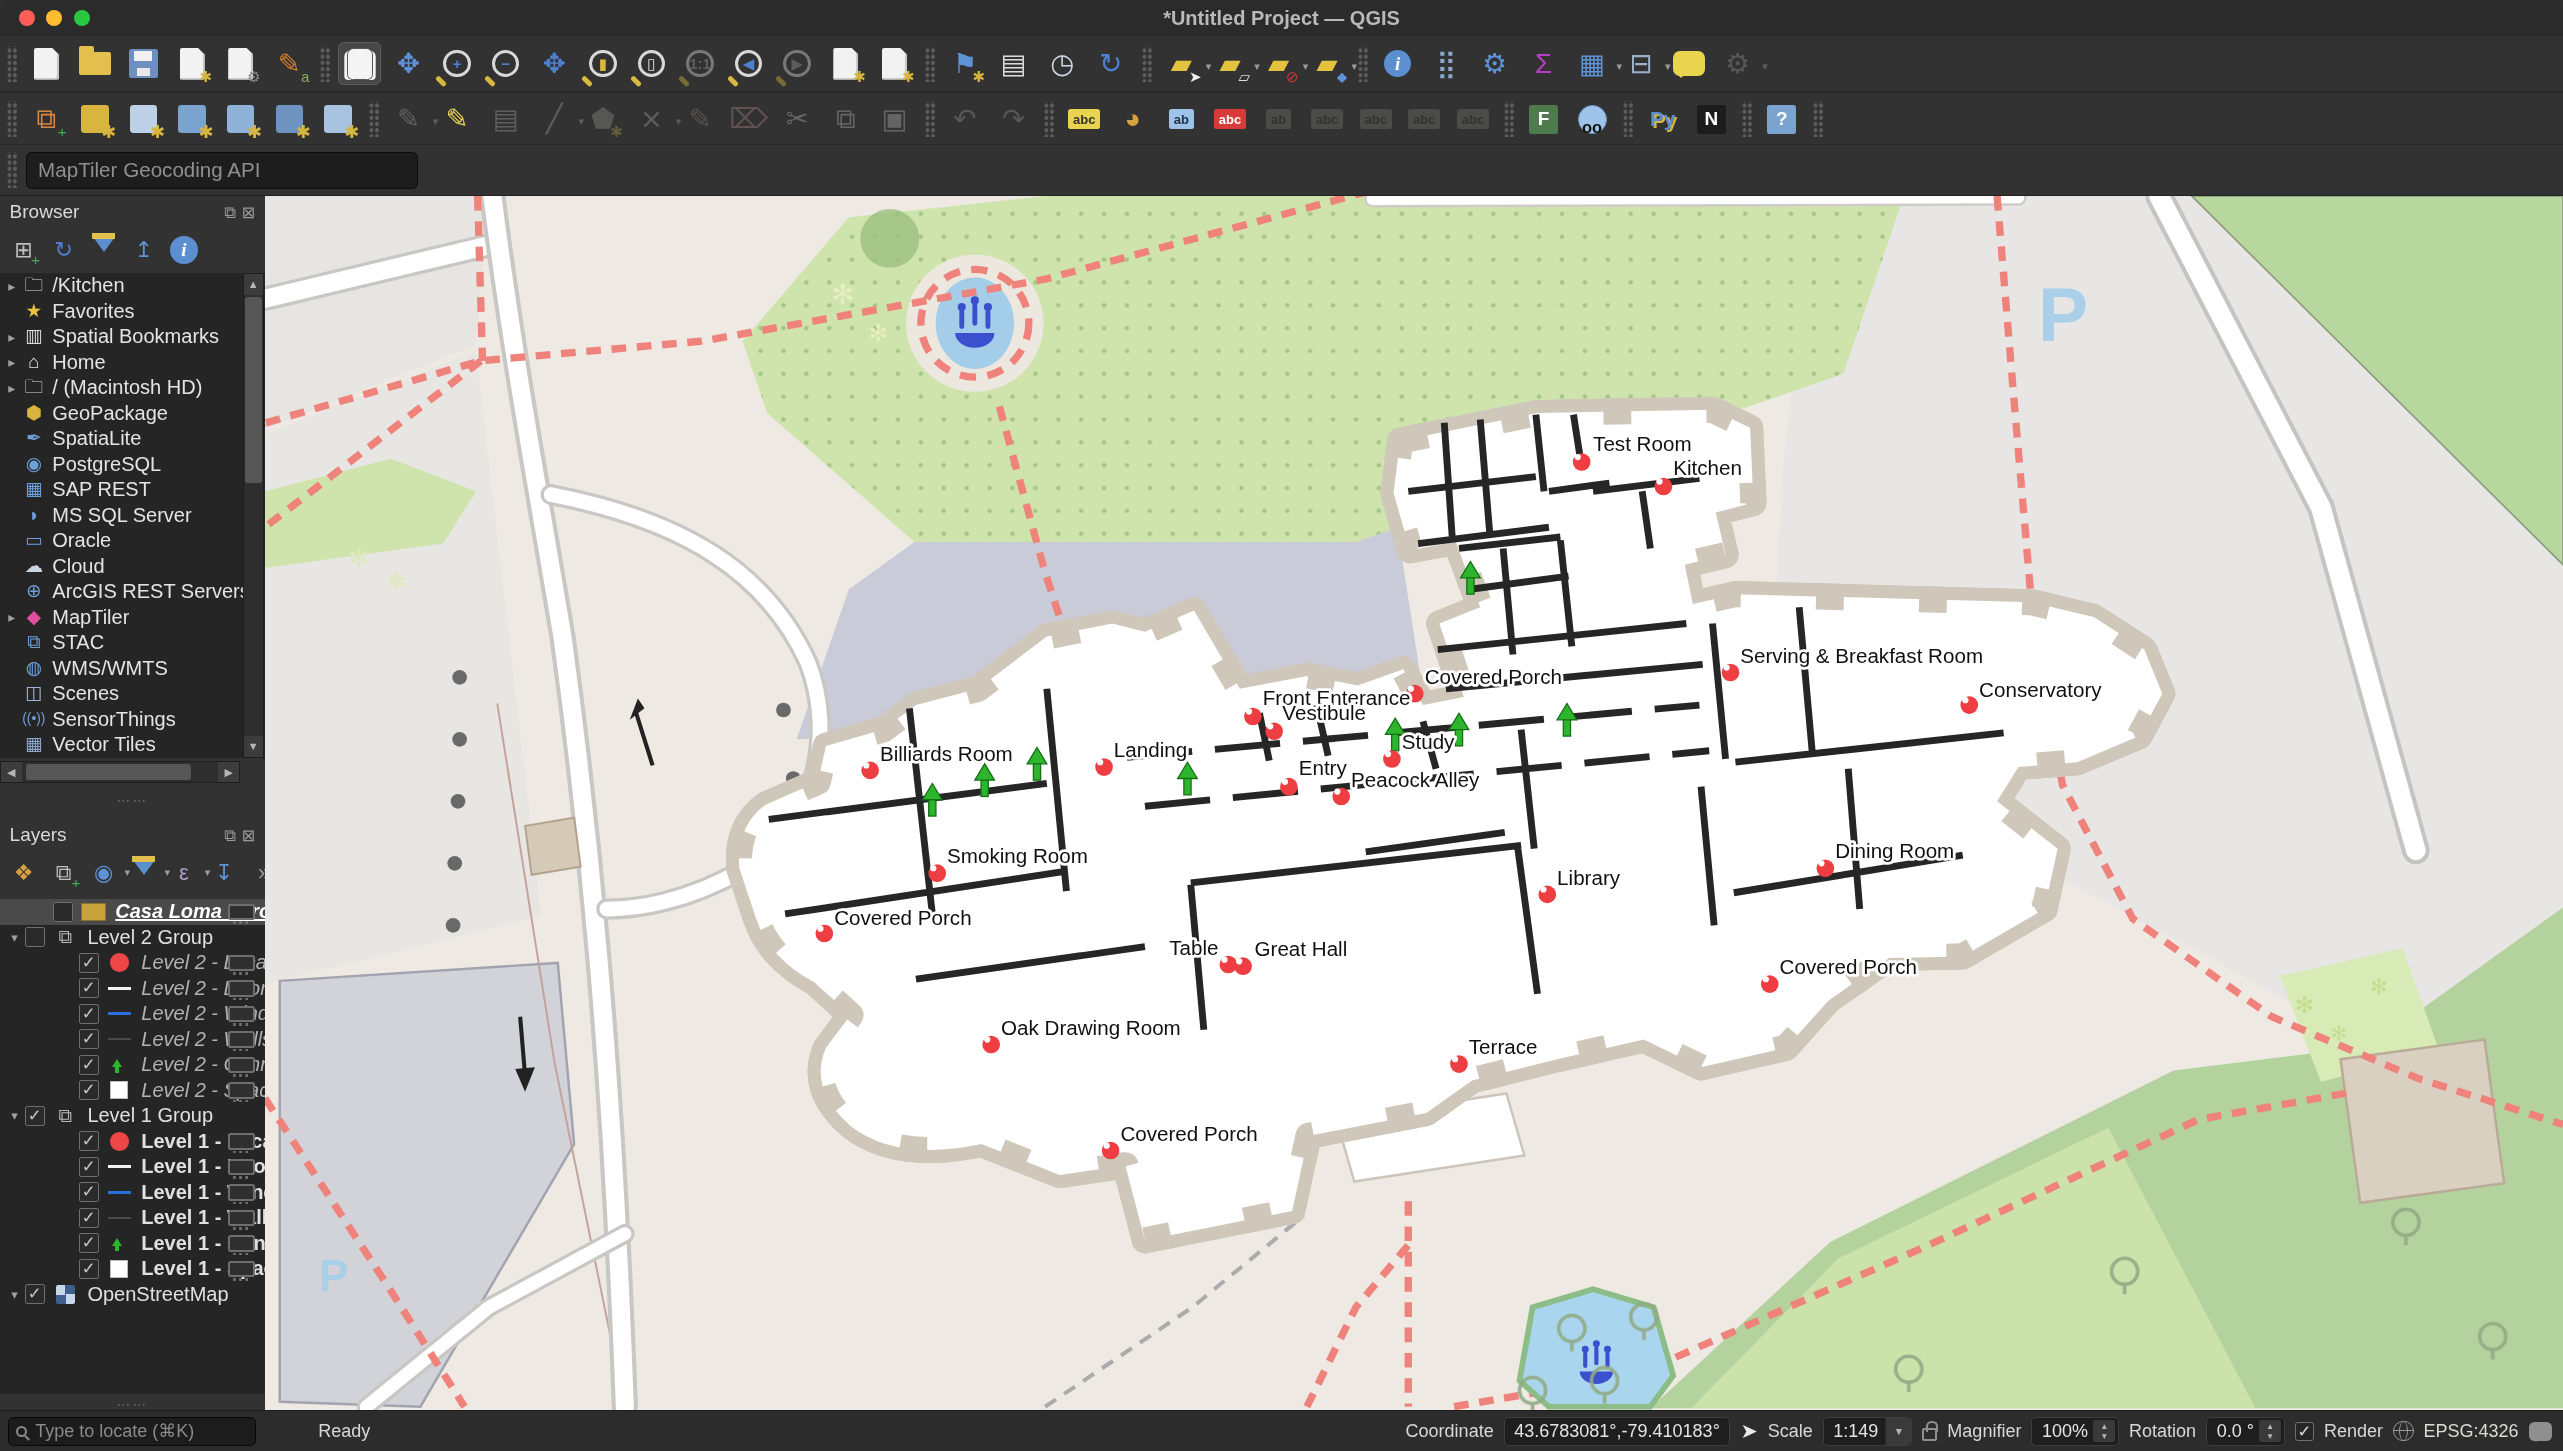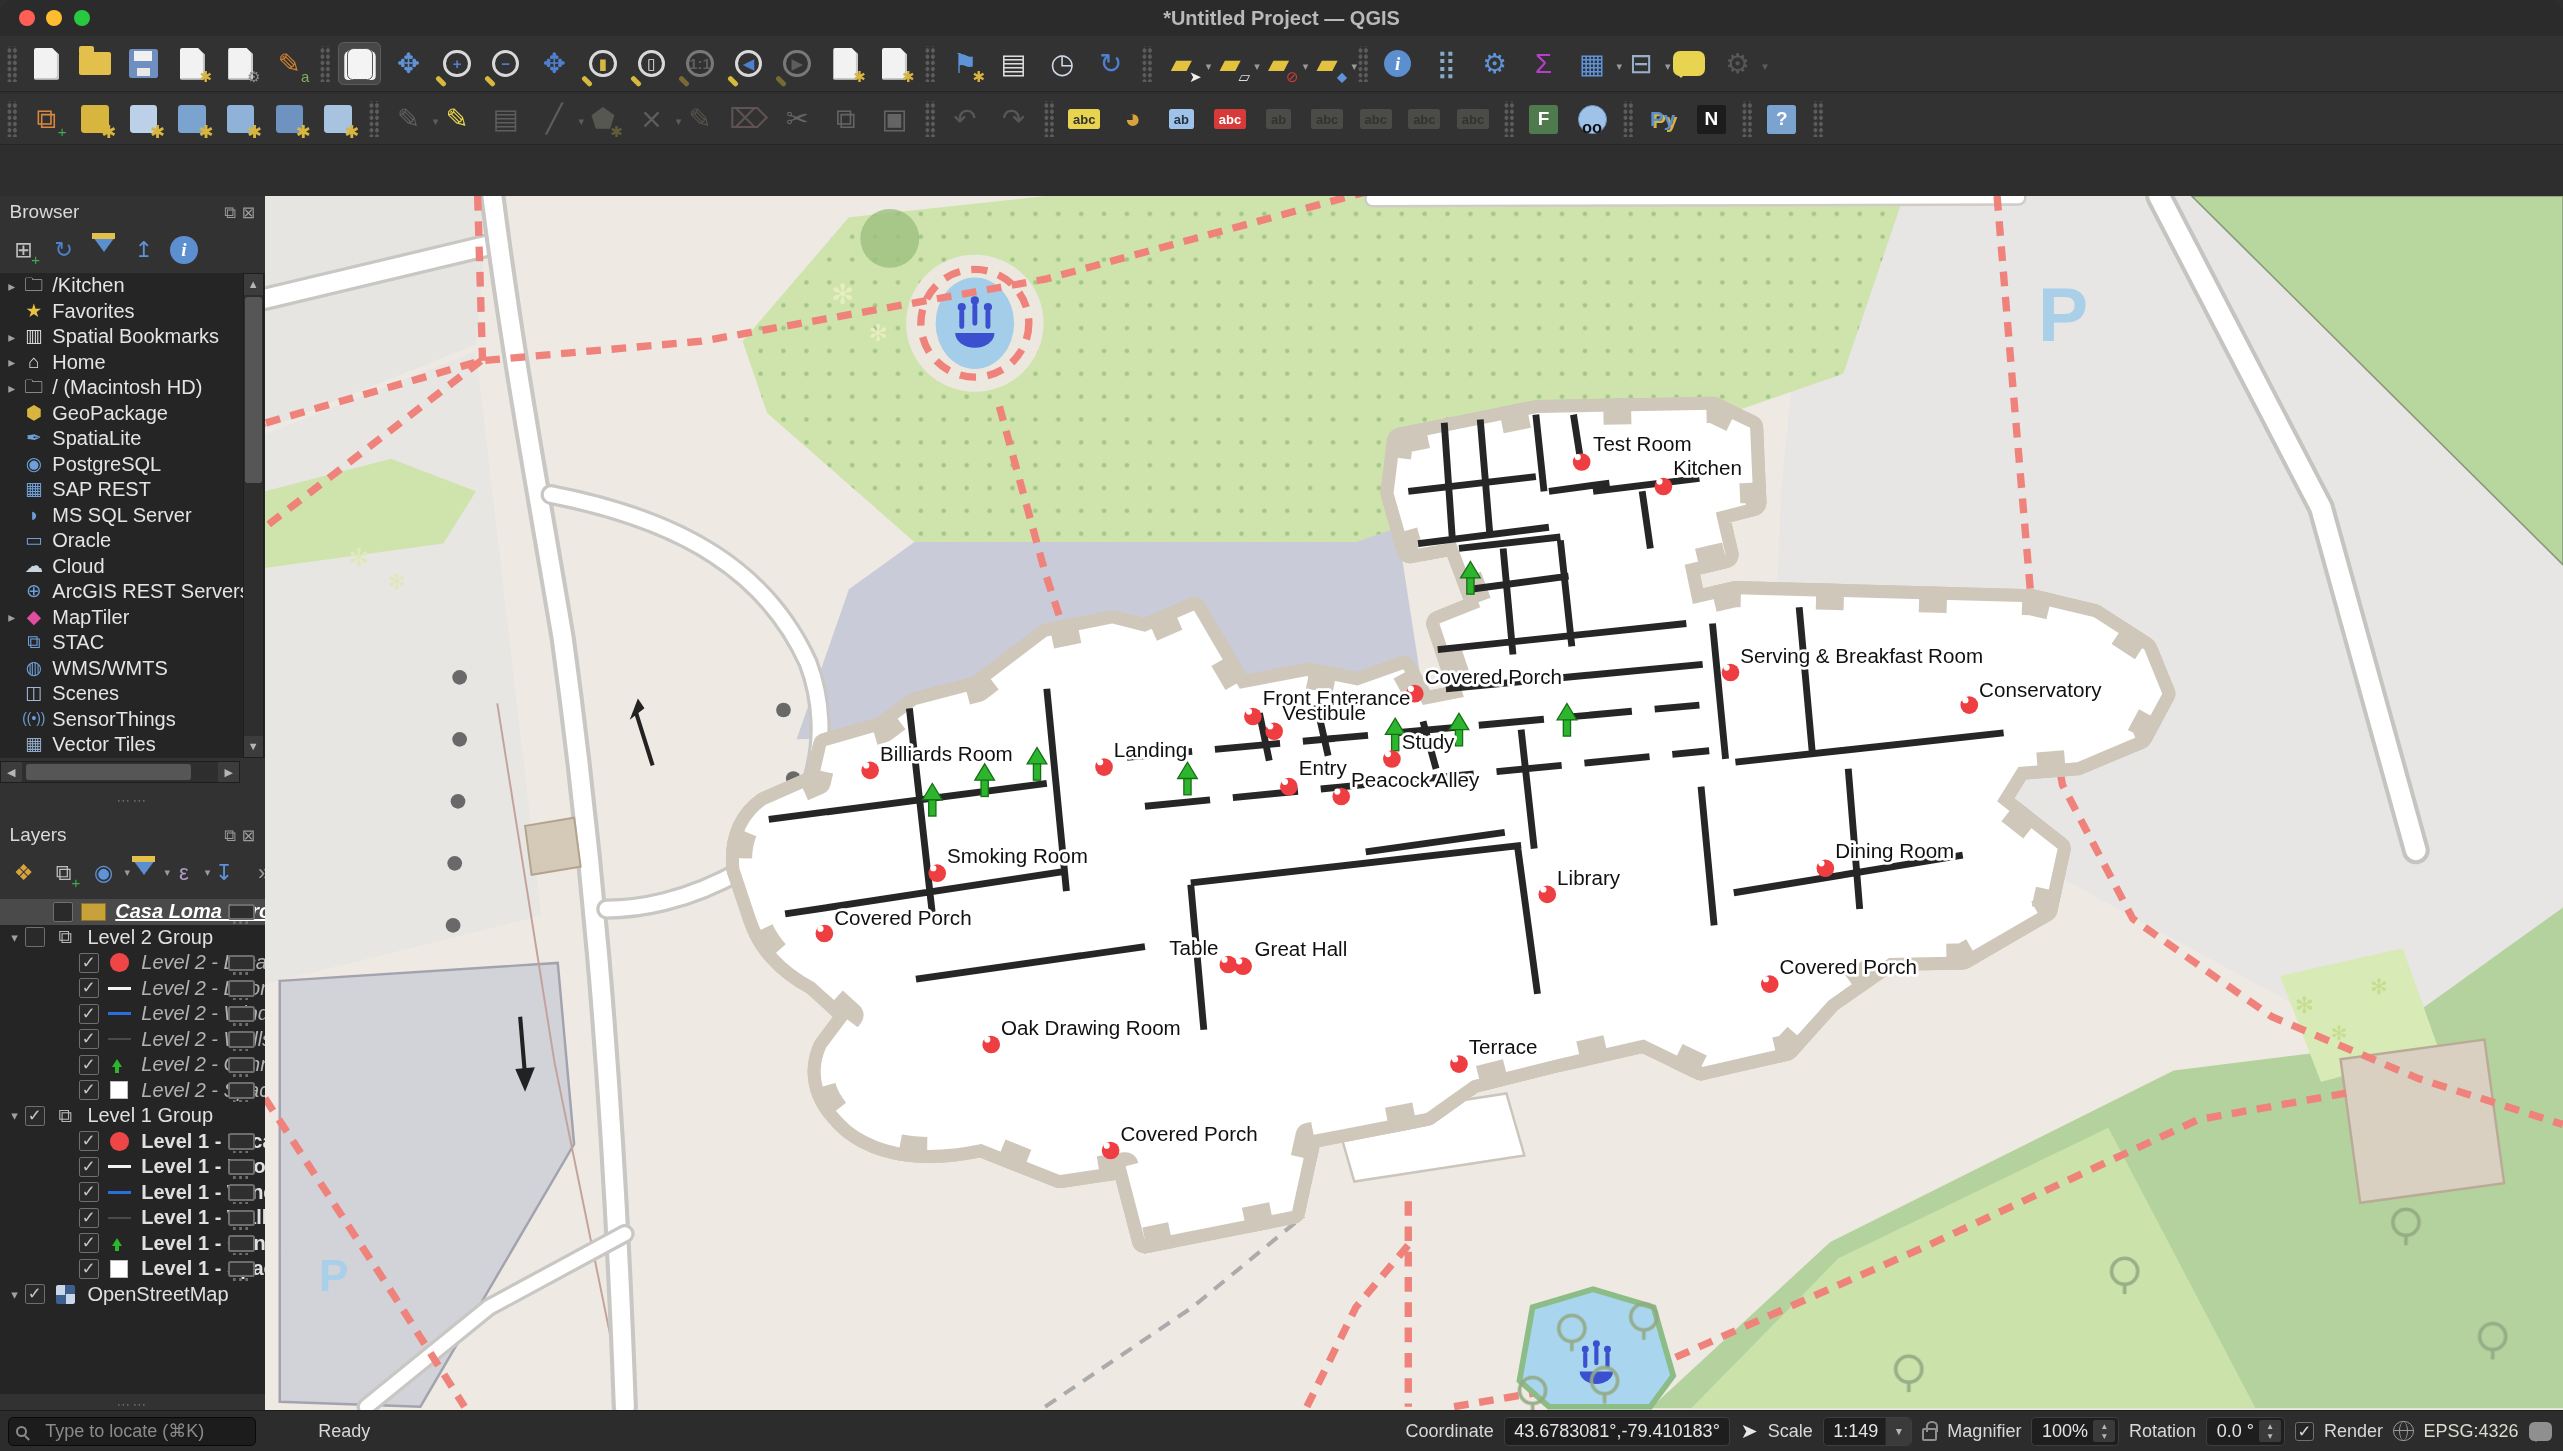--- a/index.html
+++ b/index.html
@@ -109,21 +109,21 @@
   .chip:after { content:""; position:absolute; left:2.8px; right:2.8px; bottom:-5.5px; height:2.8px;
     background-image:linear-gradient(90deg,#6e6e6e 2.8px,transparent 2.8px); background-size:6.2px 2.8px; }
   .dim { color:#b2b2b2 !important; font-style:italic; }
   .casa { font-weight:bold; font-style:italic; text-decoration:underline; color:#fff; }
   .grpico { color:#b8b8b8; font-size:19px; }
 
   
   #statusbar { position:absolute; left:0; bottom:0; width:100%; height:41px; background:#2c2c2c;
     border-top:0.7px solid #1c1c1c; display:flex; align-items:center; color:#d8d8d8; font-size:18px; }
   #locate { width:248px; height:29px; margin-left:8.3px; background:#1c1c1c; border:0.7px solid #090909;
-    border-radius:5.5px; display:flex; align-items:center; color:#8a8a8a; padding:0 6.9px; gap:18px; }
+    border-radius:5.5px; display:flex; align-items:center; color:#8a8a8a; padding:0 6.9px; gap:8px; }
   .magglass { width:11px; height:11px; border:2.1px solid #8a8a8a; border-radius:50%; position:relative; flex:0 0 auto; }
   .magglass:after { content:""; position:absolute; right:-4.8px; bottom:-4.1px; width:6.2px; height:2.1px;
     background:#8a8a8a; transform:rotate(45deg); }
   #ready { margin-left:62px; }
   #sb-right { margin-left:auto; display:flex; align-items:center; gap:10px; padding-right:11px; }
   .sb-box { background:#1e1e1e; border:0.7px solid #3e3e3e; border-radius:4.1px; height:29px;
     display:flex; align-items:center; padding:0 9.6px; color:#e4e4e4; }
   .sb-combo { position:relative; padding-right:33px; }
   .sb-combo .cdd { position:absolute; right:0; top:0; bottom:0; width:26px; background:#3a3a3a;
     border-left:0.7px solid #2a2a2a; color:#b5b5b5; font-size:10.3px; display:flex; align-items:center; justify-content:center; border-radius:0 4.1px 4.1px 0; }
@@ -418,20 +418,24 @@
       <div class="tbtn">
         <span class="isq" style="background:#1c1c1c;color:#ffffff">N</span>
       </div>
       <span class="grip"></span>
       <div class="tbtn">
         <span class="isq" style="background:#7aa3d0;color:#ffffff">?</span>
       </div>
       <span class="grip"></span>
     </div>
 
+  <div id="geobar">
+    <span class="grip"></span>
+    <div id="geo-input">MapTiler Geocoding API</div>
+  </div>
 
   <div id="left">
     <div id="browser-panel" style="position:absolute;left:0;right:0;top:0;height:610px;">
       <div class="pheader">
         <span>Browser</span>
         <span class="pbtns">
             <span>⧉</span>
             <span>⊠</span>
           </span>
       </div>

